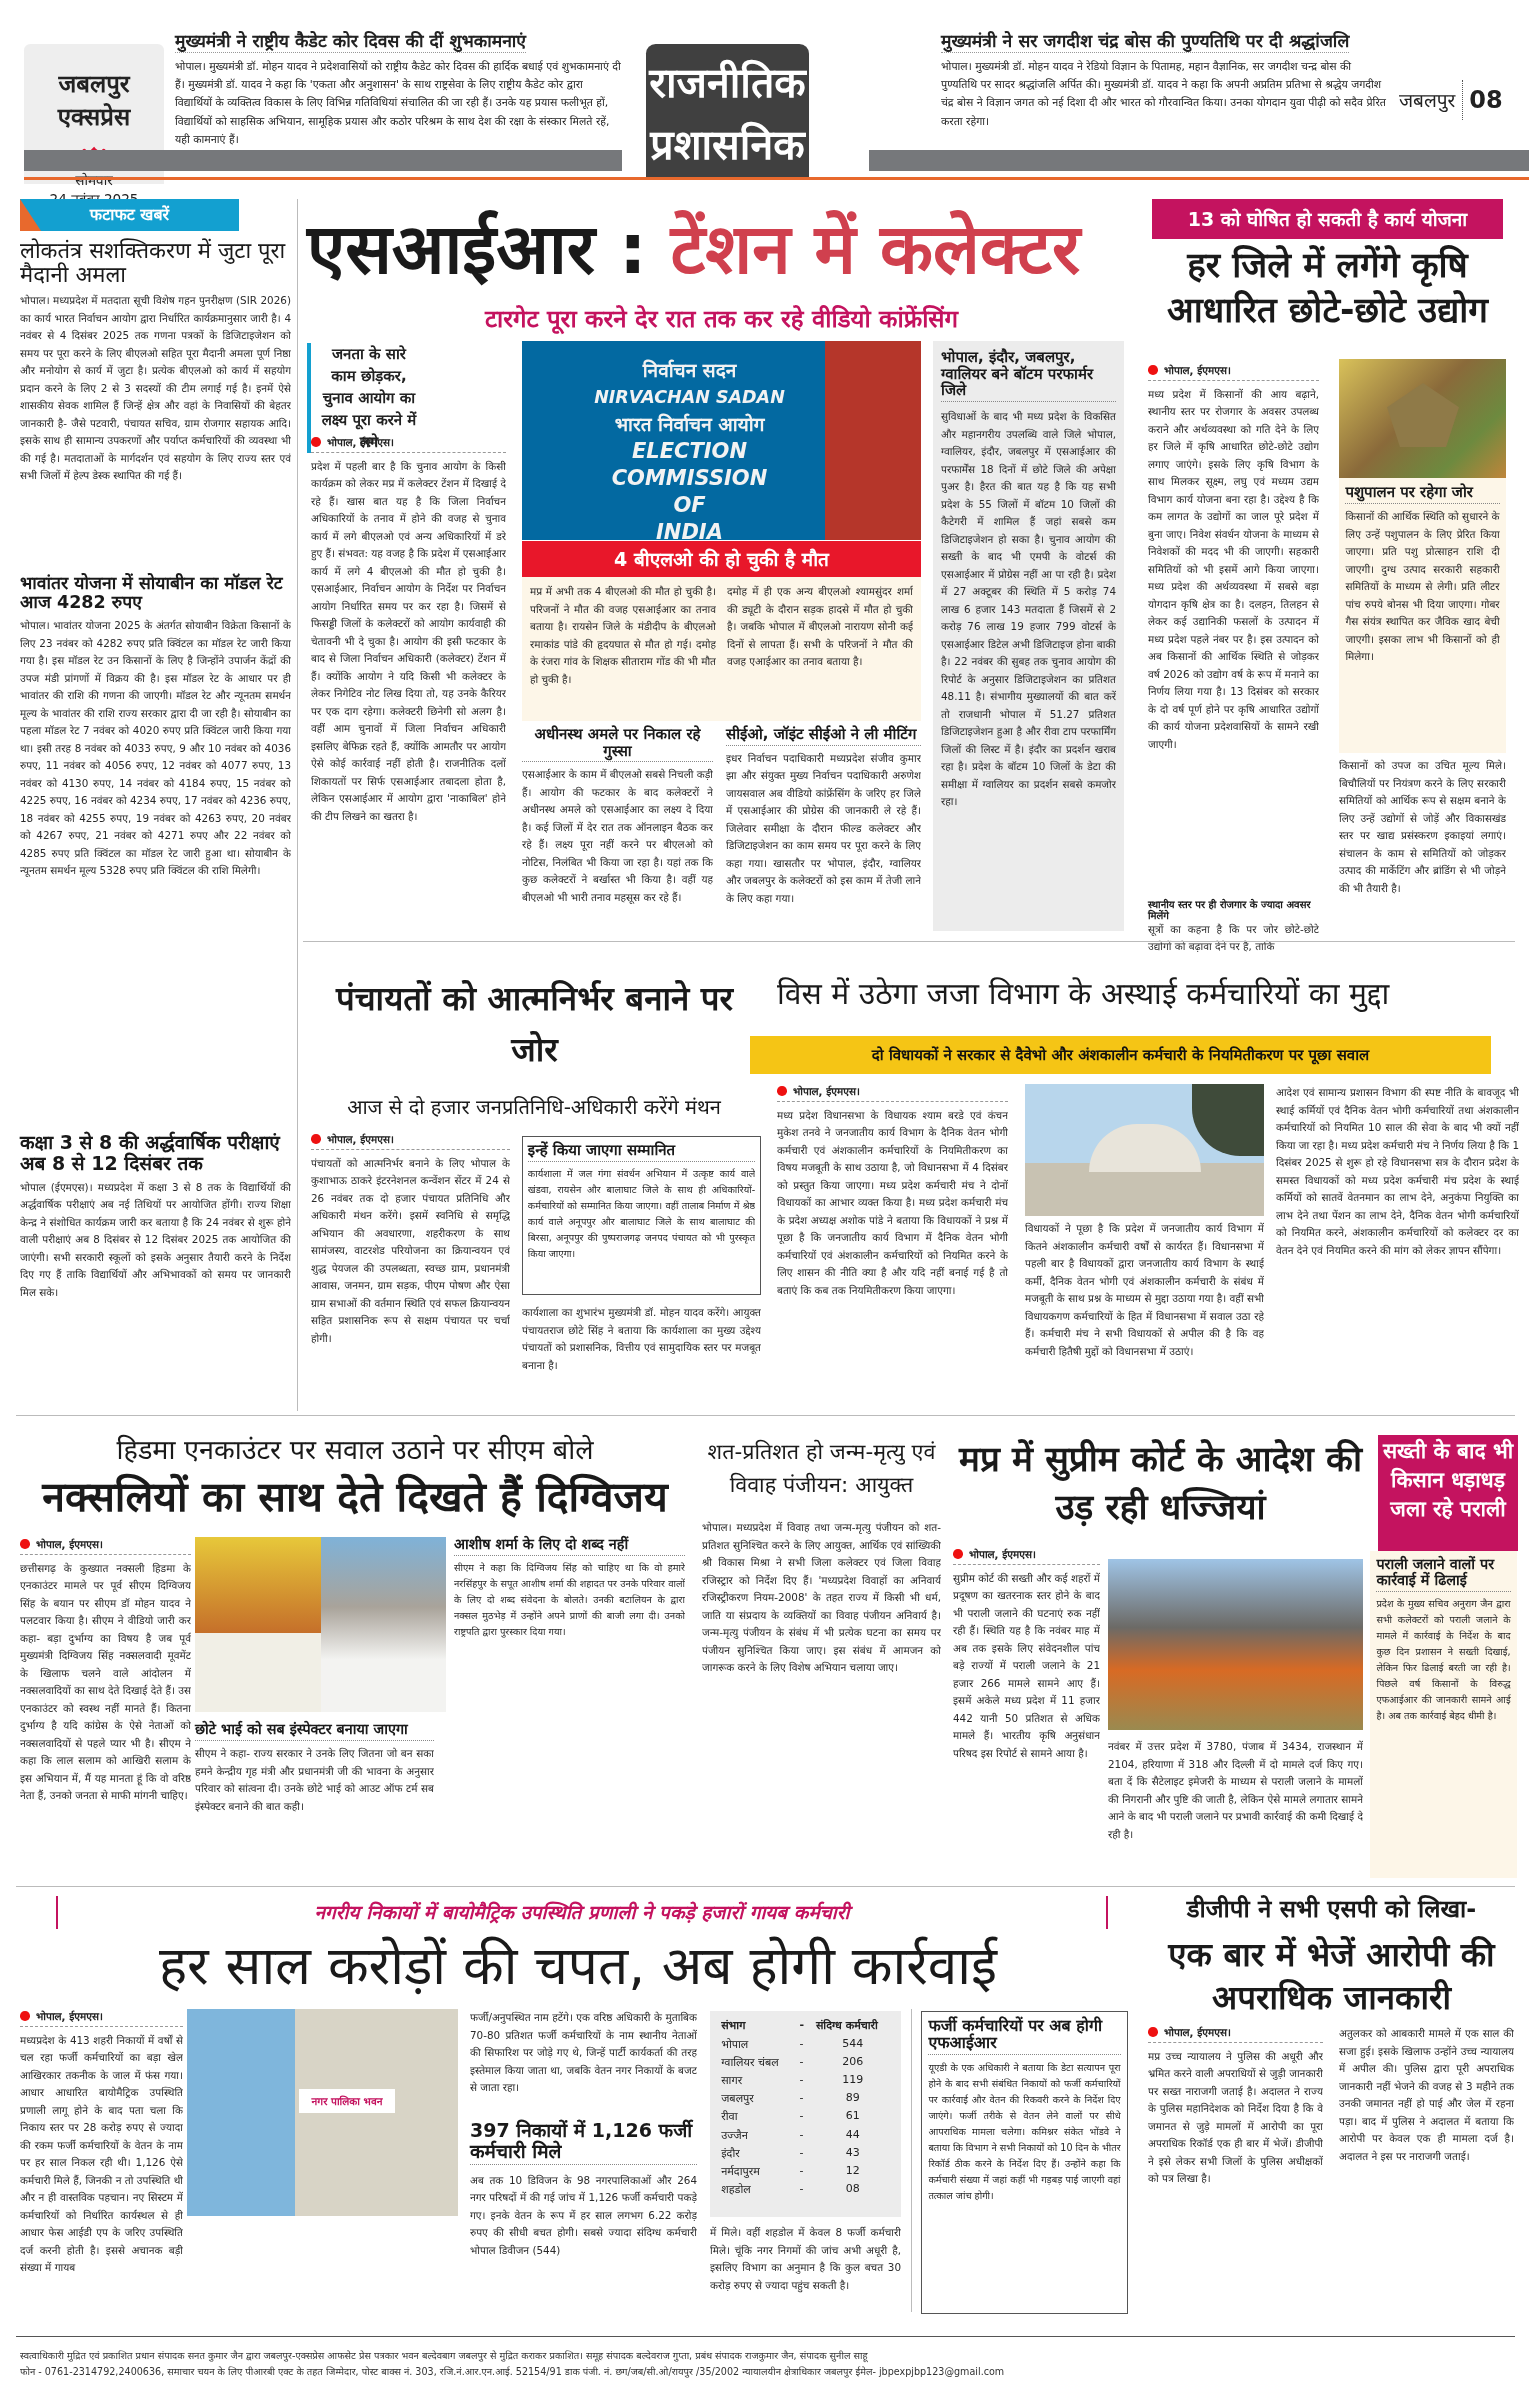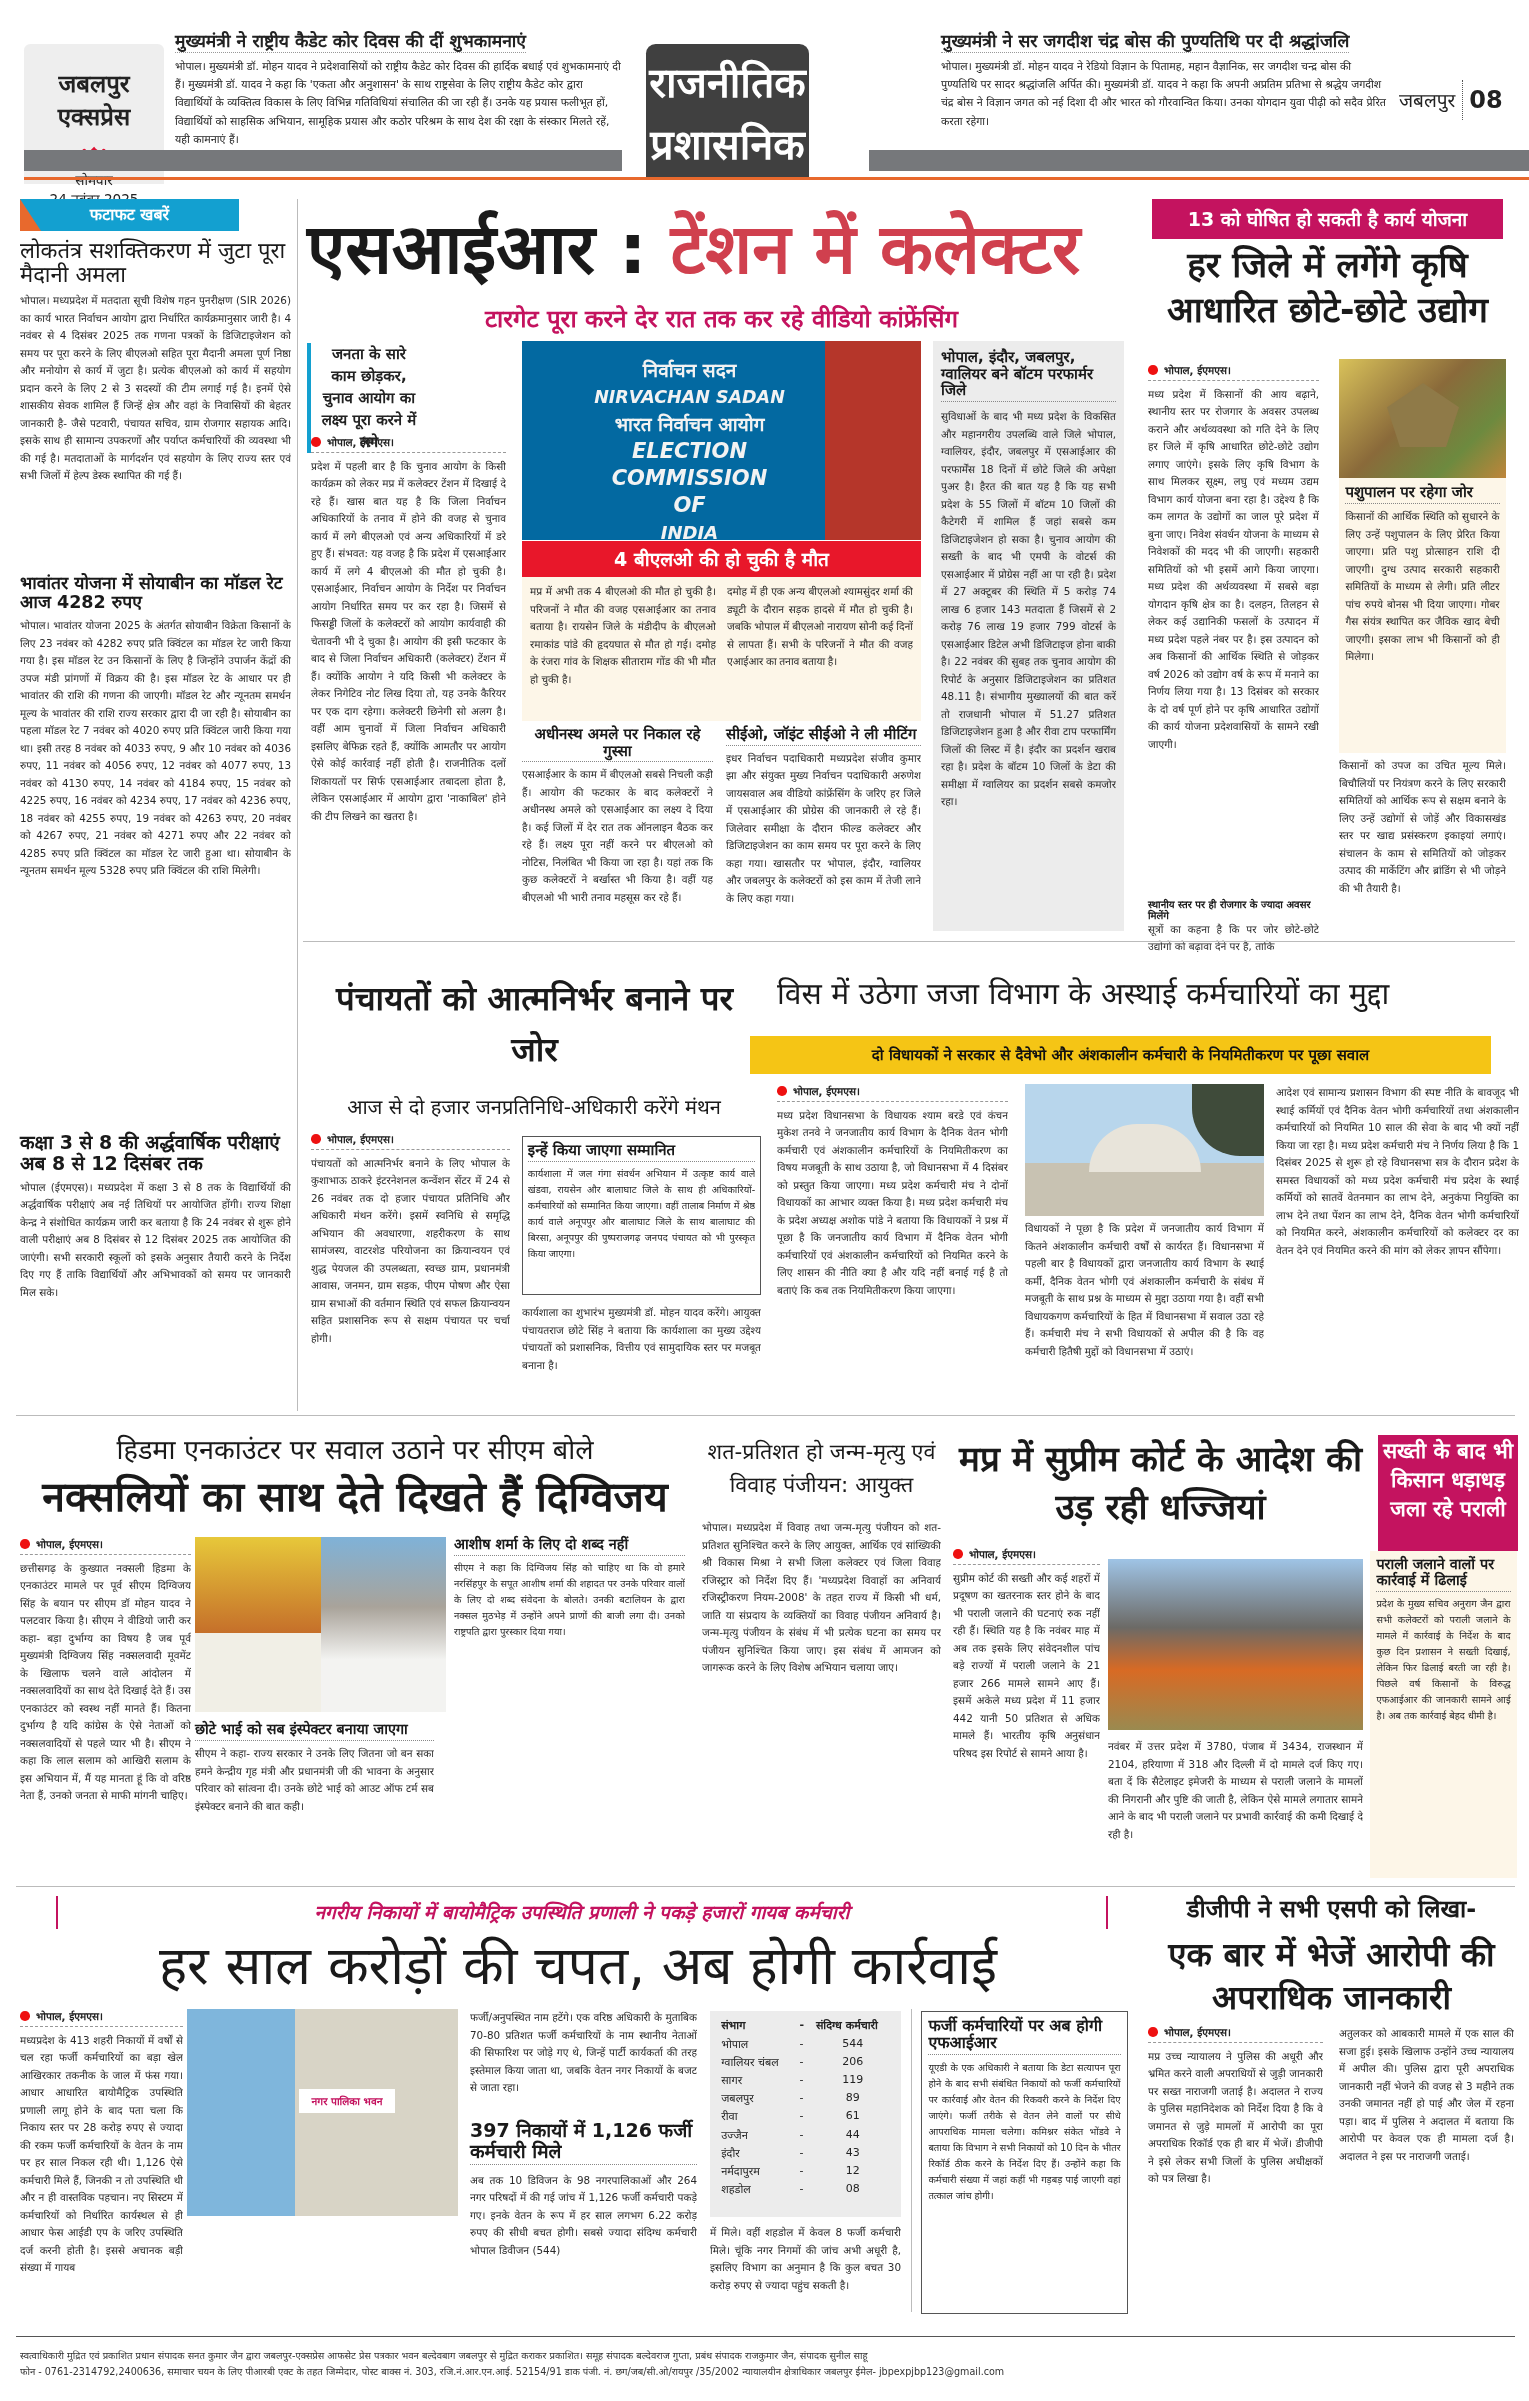--- a/index.html
+++ b/index.html
@@ -100,27 +100,27 @@
 </div>
 
 <div class="abs photo" style="left:522px;top:341px;width:399px;height:199px;background:#0369a1;color:#f2f2f2;text-align:center;font-weight:bold;">
   <div style="position:absolute;right:0;top:0;width:96px;height:199px;background:#b5362a;"></div>
   <div style="position:absolute;left:48px;top:16px;width:239px;line-height:27px;">
     <div style="font-size:19px;">निर्वाचन सदन</div>
     <div style="font-size:17.5px;font-style:italic;">NIRVACHAN SADAN</div>
     <div style="font-size:19px;">भारत निर्वाचन आयोग</div>
     <div style="font-size:21px;font-style:italic;">ELECTION COMMISSION</div>
     <div style="font-size:21px;font-style:italic;">OF</div>
-    <div style="font-size:18px;font-style:italic;">INDIA</div>
+    <div style="font-size:21px;font-style:italic;">INDIA</div>
   </div>
 </div>
 <div class="abs redband" style="left:522px;top:541px;width:399px;height:37px;font-size:19px;line-height:37px;">4 बीएलओ की हो चुकी है मौत</div>
 <div class="abs cream" style="left:522px;top:577px;width:399px;height:144px;display:flex;gap:11px;padding:6.4px 8px;">
   <div class="body-text" style="flex:1;">मप्र में अभी तक 4 बीएलओ की मौत हो चुकी है। परिजनों ने मौत की वजह एसआईआर का तनाव बताया है। रायसेन जिले के मंडीदीप के बीएलओ रमाकांड पांडे की हृदयघात से मौत हो गई। दमोह के रंजरा गांव के शिक्षक सीताराम गोंड की भी मौत हो चुकी है।</div>
-  <div class="body-text" style="flex:1;font-family:Liberation Serif, serif;">दमोह में ही एक अन्य बीएलओ श्यामसुंदर शर्मा की ड्यूटी के दौरान सड़क हादसे में मौत हो चुकी है। जबकि भोपाल में बीएलओ नारायण सोनी कई दिनों से लापता हैं। सभी के परिजनों ने मौत की वजह एआईआर का तनाव बताया है।</div>
+  <div class="body-text" style="flex:1;">दमोह में ही एक अन्य बीएलओ श्यामसुंदर शर्मा की ड्यूटी के दौरान सड़क हादसे में मौत हो चुकी है। जबकि भोपाल में बीएलओ नारायण सोनी कई दिनों से लापता हैं। सभी के परिजनों ने मौत की वजह एआईआर का तनाव बताया है।</div>
 </div>
 <div class="abs" style="left:522px;top:726px;width:191px;">
   <div class="hl sub-ul" style="font-size:15px;text-align:center;margin-bottom:4px;">अधीनस्थ अमले पर निकाल रहे गुस्सा</div>
   <div class="body-text" style="height:183px;">एसआईआर के काम में बीएलओ सबसे निचली कड़ी हैं। आयोग की फटकार के बाद कलेक्टरों ने अधीनस्थ अमले को एसआईआर का लक्ष्य दे दिया है। कई जिलों में देर रात तक ऑनलाइन बैठक कर रहे हैं। लक्ष्य पूरा नहीं करने पर बीएलओ को नोटिस, निलंबित भी किया जा रहा है। यहां तक कि कुछ कलेक्टरों ने बर्खास्त भी किया है। वहीं यह बीएलओ भी भारी तनाव महसूस कर रहे हैं।</div>
 </div>
 <div class="abs" style="left:726px;top:726px;width:195px;">
   <div class="hl sub-ul" style="font-size:15px;margin-bottom:4px;">सीईओ, जॉइंट सीईओ ने ली मीटिंग</div>
   <div class="body-text" style="height:183px;">इधर निर्वाचन पदाधिकारी मध्यप्रदेश संजीव कुमार झा और संयुक्त मुख्य निर्वाचन पदाधिकारी अरुणेश जायसवाल अब वीडियो कांफ्रेंसिंग के जरिए हर जिले में एसआईआर की प्रोग्रेस की जानकारी ले रहे हैं। जिलेवार समीक्षा के दौरान फील्ड कलेक्टर और डिजिटाइजेशन का काम समय पर पूरा करने के लिए कहा गया। खासतौर पर भोपाल, इंदौर, ग्वालियर और जबलपुर के कलेक्टरों को इस काम में तेजी लाने के लिए कहा गया।</div>
 </div>
 <div class="abs grey-panel" style="left:933px;top:341px;width:191px;height:590px;padding:8px;">

